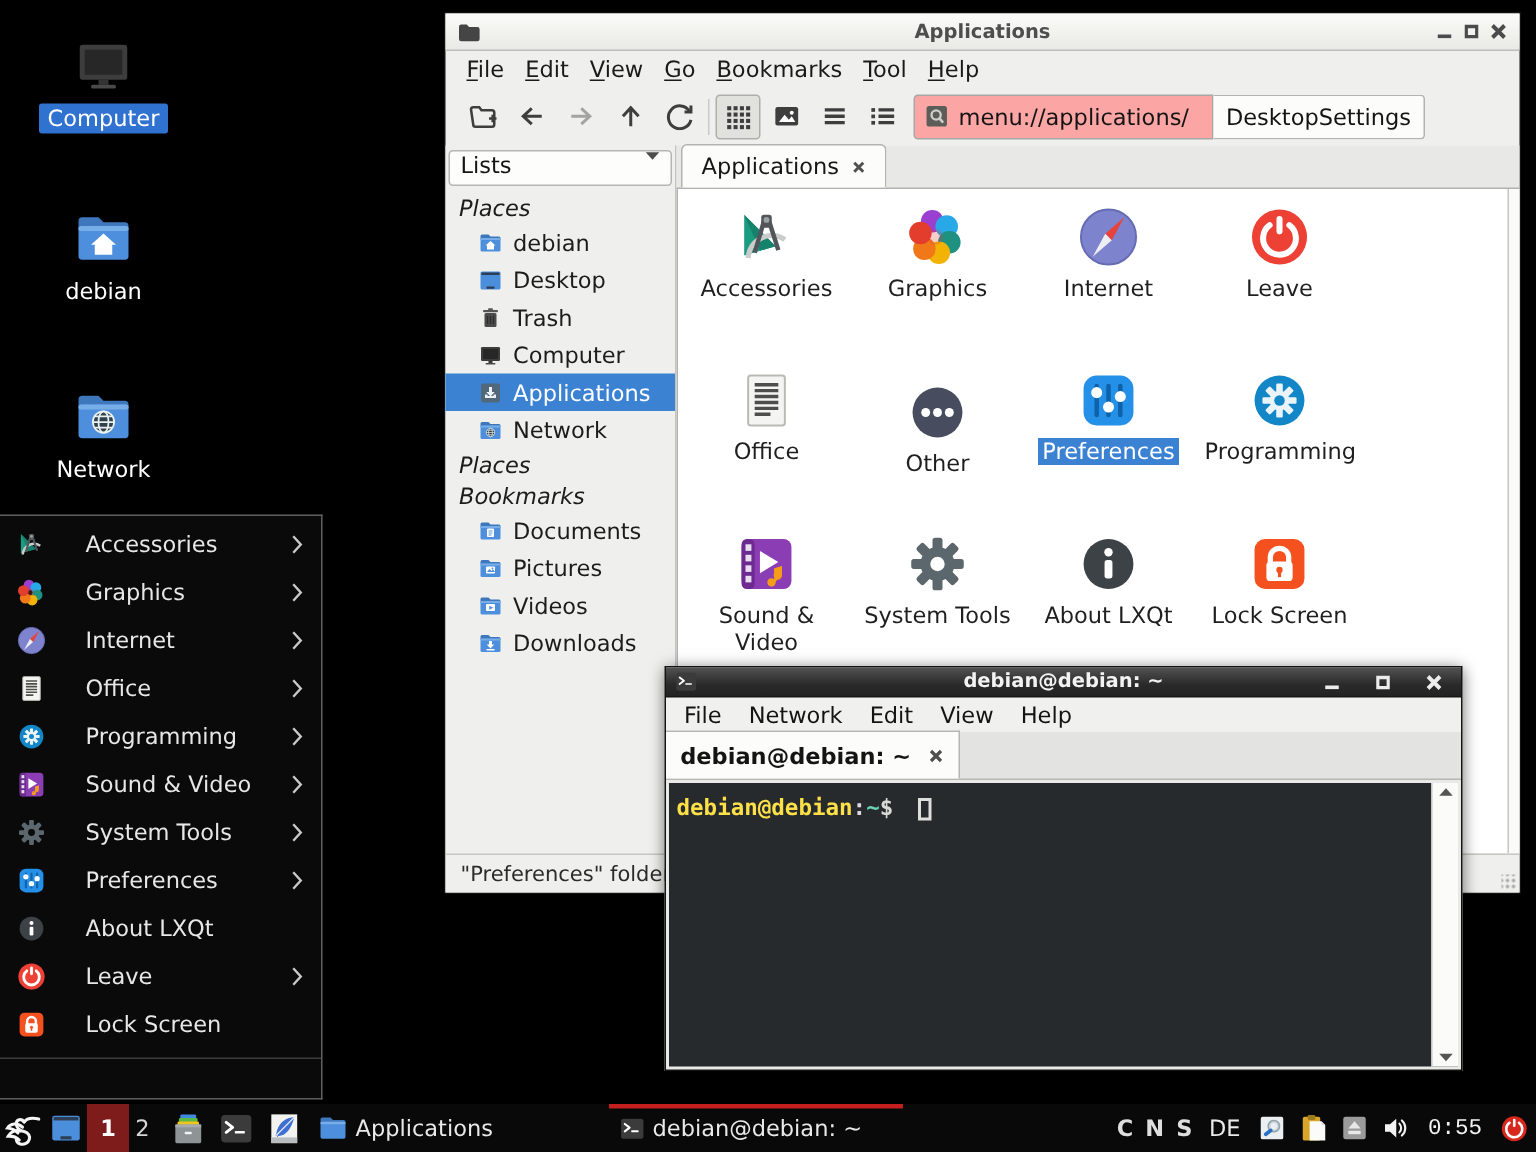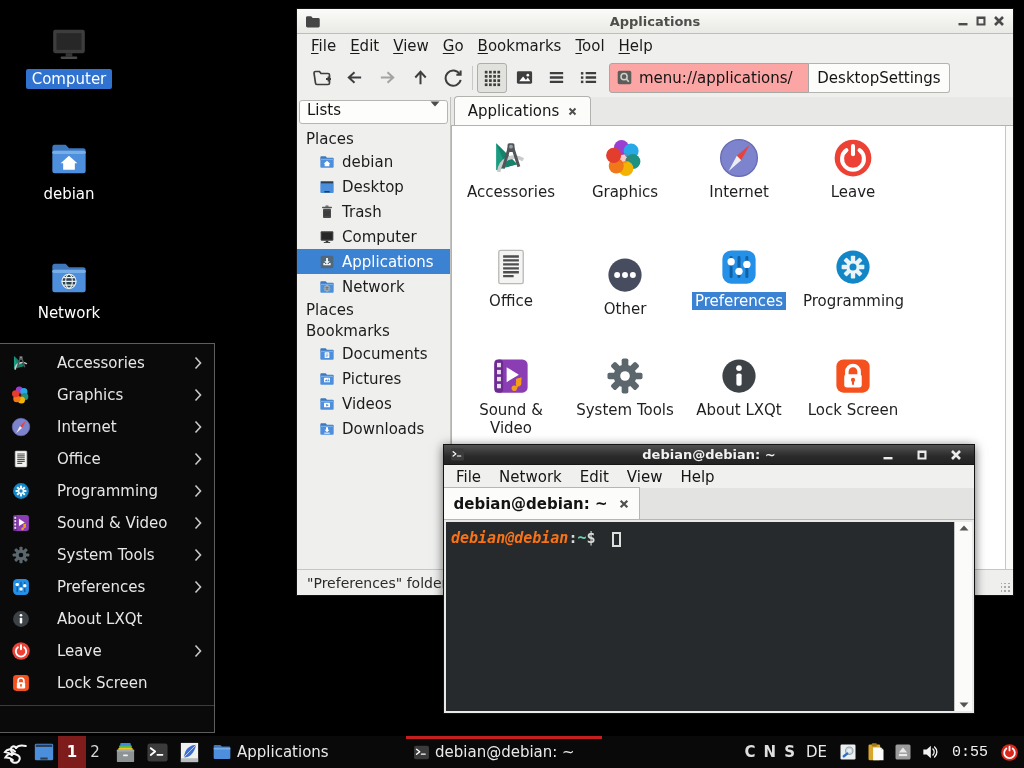--- a/index.html
+++ b/index.html
@@ -33,21 +33,21 @@
   .pathbar .ptext { font-size:15px; color:#141414; white-space:nowrap; }
   .pathseg { width:141px; height:30px; background:#fcfcfb; border:1px solid #b3b3af; border-left:none; border-radius:0 3px 3px 0; display:flex; align-items:center; justify-content:center; font-size:15px; color:#141414; }
 
   #fm .body { position:absolute; left:0; top:88px; bottom:26px; right:0; display:flex; }
   #fm .sidebar { width:154px; background:#eff0ee; border-right:1px solid #c2c2be; display:flex; flex-direction:column; }
   .combo { margin:3px 2px 0 2px; height:24px; background:#fdfdfc; border:1px solid #b5b5b1; border-radius:3px; display:flex; padding:0 7px; font-size:15px; color:#141414; }
   .combo .carr { margin-left:auto; }
   #fm .tree { margin-top:4px; font-size:15px; color:#1c1c1c; }
   .trow { height:25px; display:flex; align-items:center; padding-left:22px; gap:7px; }
   .trow .ticn { width:16px; height:16px; flex:0 0 auto; }
-  .thead { height:21px; display:flex; align-items:center; padding-left:9px; }
+  .thead { height:21px; display:flex; align-items:center; padding-left:9px;font-style:italic; }
   .trow.sel { background:#3b82d3; color:#fff; }
 
   #fm .main { flex:1; display:flex; flex-direction:column; }
   #fm .tabbar { height:29px; background:#e8e9e6; border-bottom:1px solid #b2b2ae; display:flex; align-items:flex-end; }
   #fm .tab { width:137px; height:29px; background:#fcfcfb; border:1px solid #b2b2ae; border-bottom:none; border-radius:4px 4px 0 0; margin-left:3px; display:flex; align-items:center; justify-content:center; gap:9px; font-size:15px; color:#161616; }
   #fm .view { flex:1; background:#fff; border-left:1px solid #b2b2ae; position:relative; overflow:hidden; }
   #fm .vscroll { position:absolute; right:0; top:0; bottom:0; width:8px; background:#fafaf8; border-left:1px solid #c6c6c2; }
   .cell { position:absolute; width:114px; display:flex; flex-direction:column; align-items:center; }
   .cell .icon48 { width:42px; height:42px; }
   .cell .clabel { margin-top:4px; font-size:15px; color:#1f1f1f; text-align:center; line-height:18px; max-width:100px; }
@@ -60,21 +60,21 @@
   #term { left:443px; top:444px; width:532px; height:270px; background:#e9eae7; border:1px solid #131313; }
   #term .titlebar { height:20px; background:linear-gradient(#525252,#2a2a2a 60%,#222); display:flex; align-items:center; padding:0 6px; position:relative; border-bottom:1px solid #171717; }
   #term .wtitle { position:absolute; left:0; right:0; text-align:center; font-size:13px; font-weight:bold; color:#f2f2f2; }
   #term .menubar { height:23px; background:#f0f1ef; display:flex; align-items:center; padding-left:3px; gap:0; font-size:15px; color:#141414; }
   #term .menubar .mi { padding:0 9px; }
   #term .tabbar { height:32px; background:#e3e4e1; border-bottom:1px solid #b6b6b2; display:flex; align-items:flex-end; }
   #term .tab { width:196px; height:32px; background:#fcfcfb; border:1px solid #b6b6b2; border-bottom:none; border-left:none; display:flex; align-items:center; justify-content:center; gap:12px; font-size:15px; font-weight:bold; color:#141414; }
   #term .tcontent { position:absolute; left:2px; right:2px; top:77px; bottom:2px; background:#262a2d; }
   #term .tscroll { position:absolute; right:2px; top:77px; bottom:2px; width:18px; background:#fbfbfa; border-left:1px solid #c4c4c0; display:flex; flex-direction:column; justify-content:space-between; align-items:center; padding:3px 0; }
   .prompt { font-family:"DejaVu Sans Mono", monospace; font-size:15px; font-weight:bold; padding:7px 0 0 5px; white-space:pre; }
-  .p-user { color:#f97316;font-style:italic; } .p-fg { color:#d7dad7; } .p-path { color:#6ad4b1; }
+  .p-user { color:#fde047; } .p-fg { color:#d7dad7; } .p-path { color:#6ad4b1; }
   .cursor { display:inline-block; width:9px; height:15px; border:2px solid #dcdfdc; vertical-align:text-bottom; margin-left:7px; }
 
   
   #appmenu { position:absolute; left:0; top:343px; width:215px; height:390px; background:#0a0a0a; border:1px solid #5e5e5e; border-left:none; padding-top:3px; }
   .amitem { height:32px; display:flex; align-items:center; padding:0 12px 0 11px; color:#e7e7e7; font-size:15px; }
   .amitem .aicn { width:20px; height:20px; margin-right:26px; flex:0 0 auto; }
   .amitem .chev { margin-left:auto; }
   .amsep { height:1px; background:#3c3c3c; margin:6px 0 0 0; }
   .amsearch { height:30px; display:flex; align-items:center; padding-left:10px; color:#8c8c8c; font-size:15px; }
 

